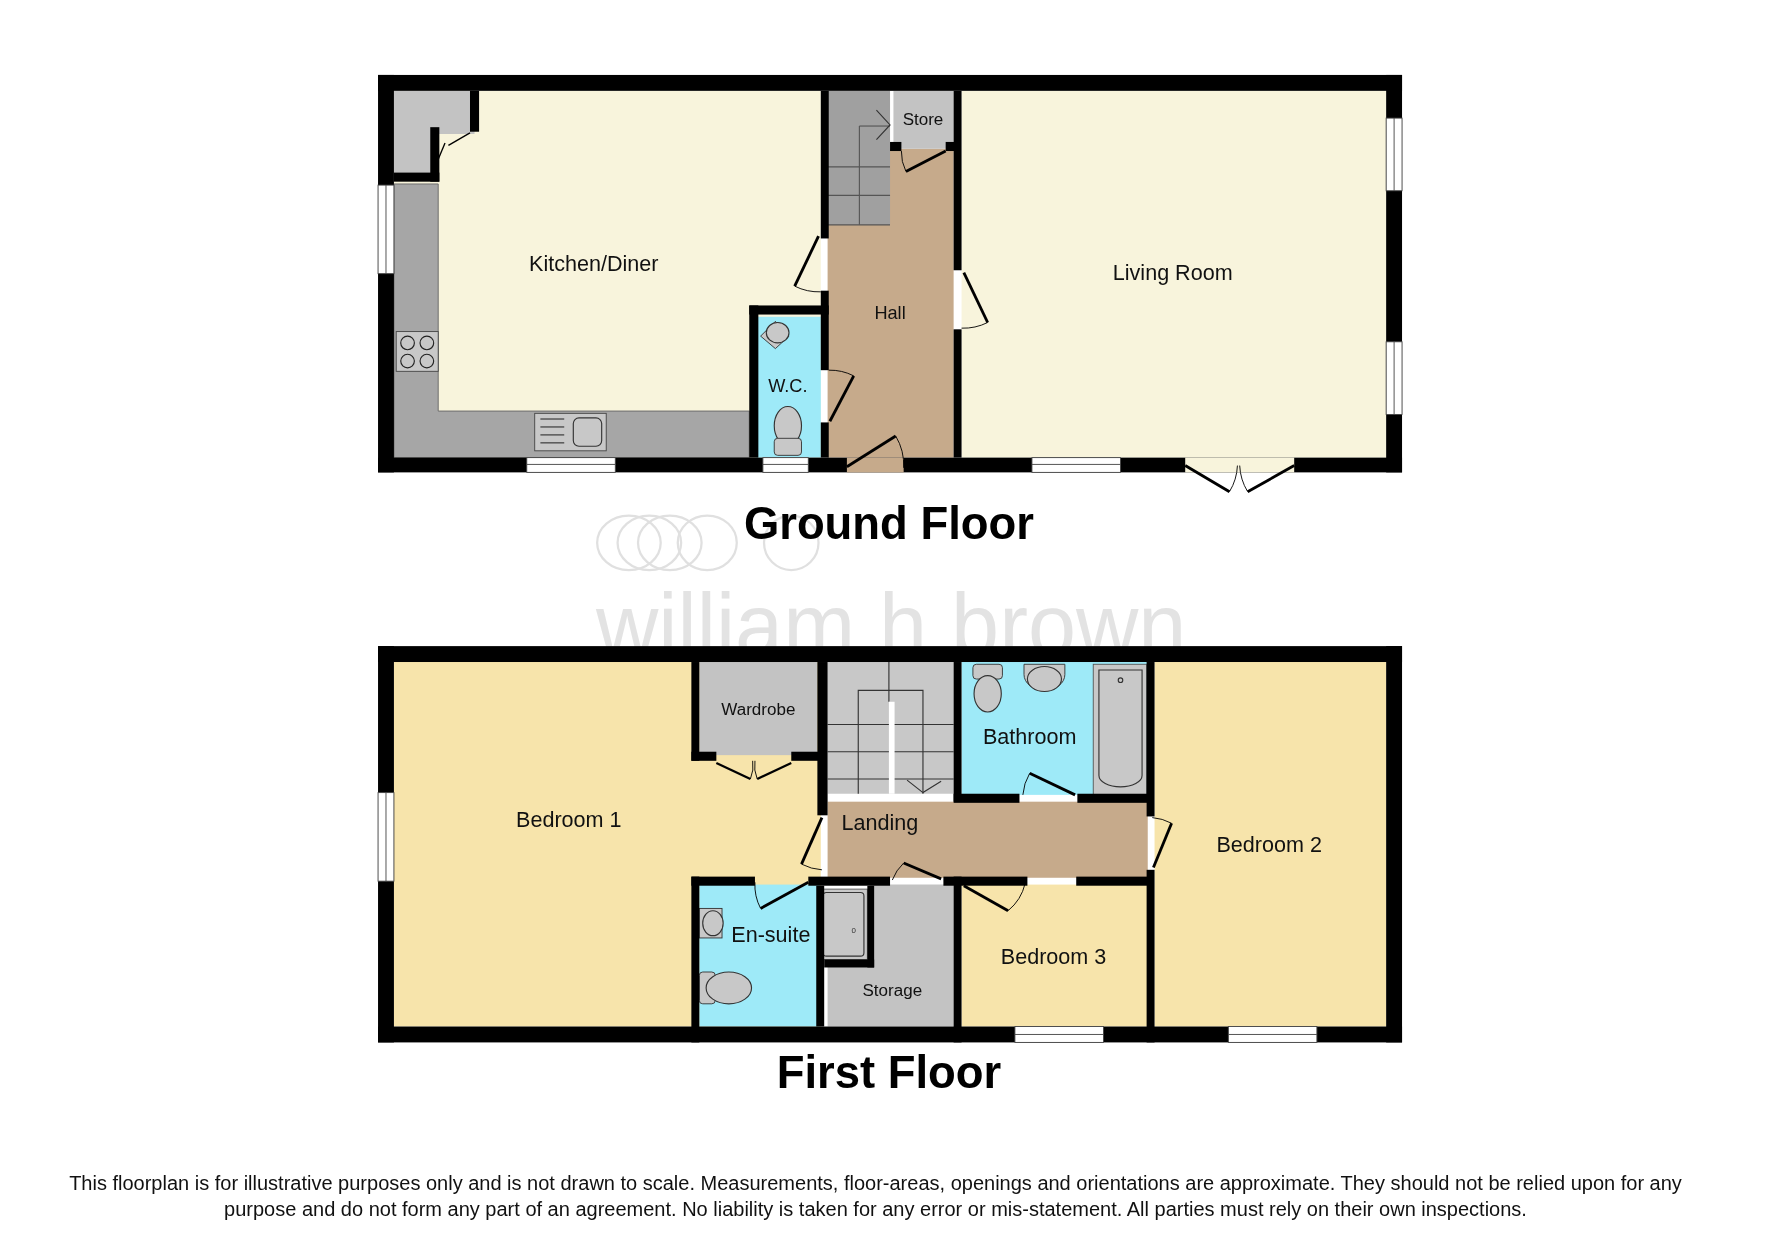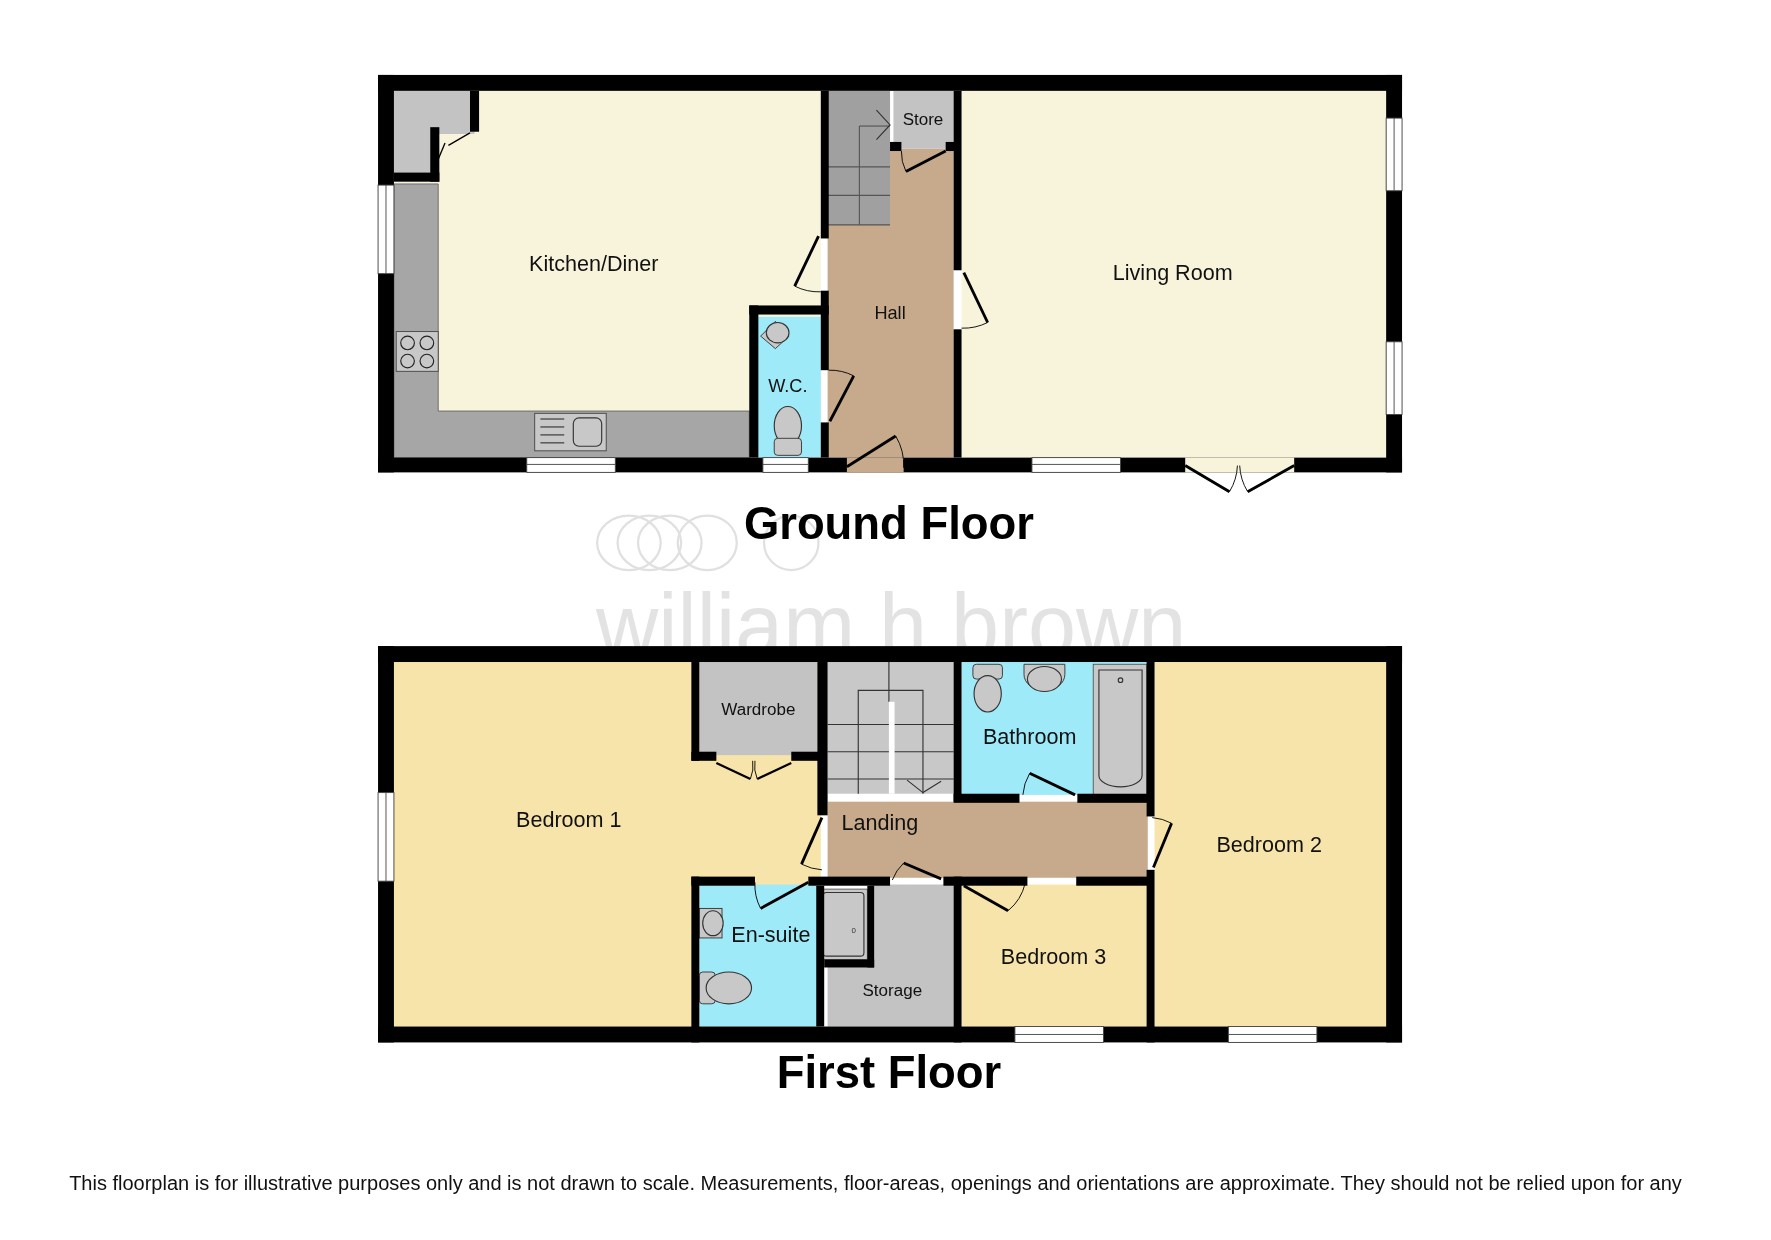--- a/index.html
+++ b/index.html
@@ -301,13 +301,14 @@
     <text class="room-label" x="679" y="830" font-size="19" text-anchor="middle">En-suite</text>
     <text class="room-label" x="786" y="877" font-size="15" text-anchor="middle">Storage</text>
     <text class="room-label" x="928" y="849" font-size="19" text-anchor="middle">Bedroom 3</text>
 
     <text class="floor-title" x="783" y="958" font-size="40" text-anchor="middle">First Floor</text>
   </g>
 </svg>
 
 <div class="disclaimer">
   <div>This floorplan is for illustrative purposes only and is not drawn to scale. Measurements, floor-areas, openings and orientations are approximate. They should not be relied upon for any</div>
+  <div>purpose and do not form any part of an agreement. No liability is taken for any error or mis-statement. All parties must rely on their own inspections.</div>
 </div>
 
 </body></html>

